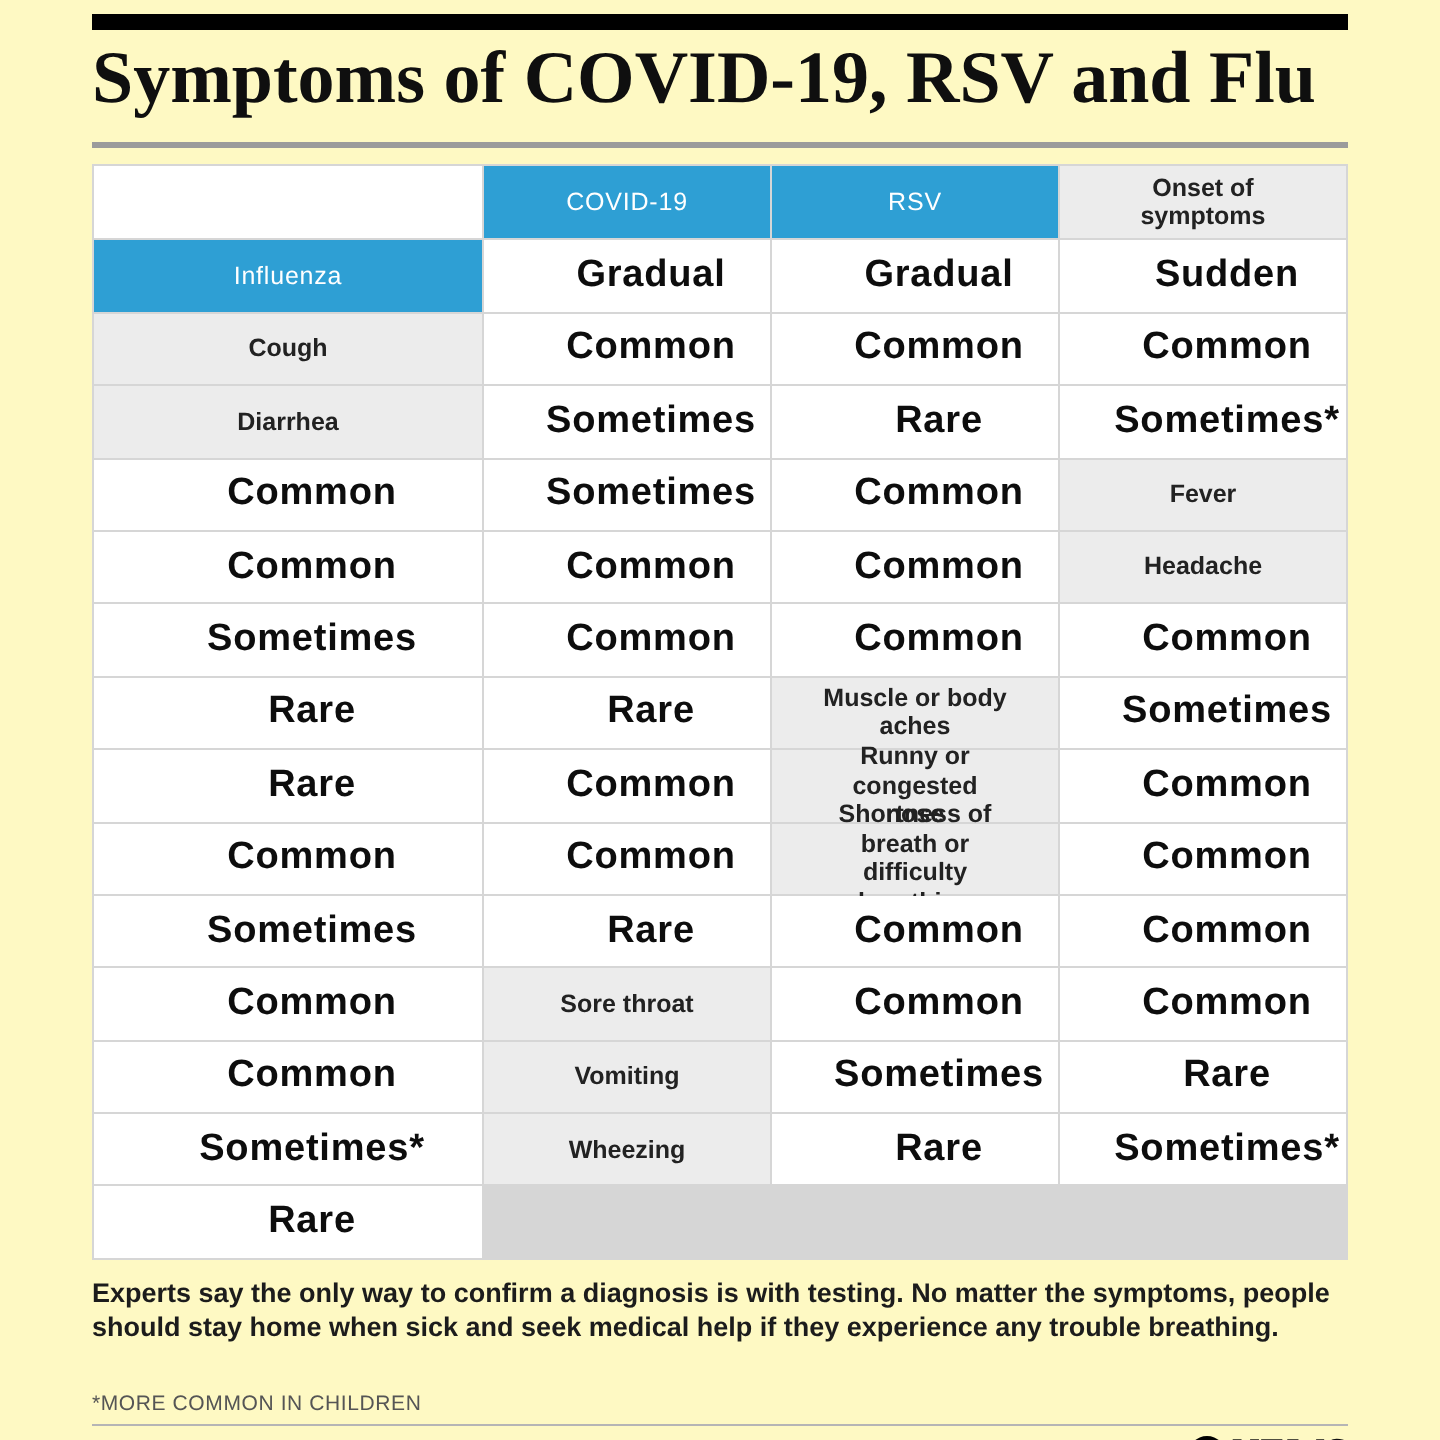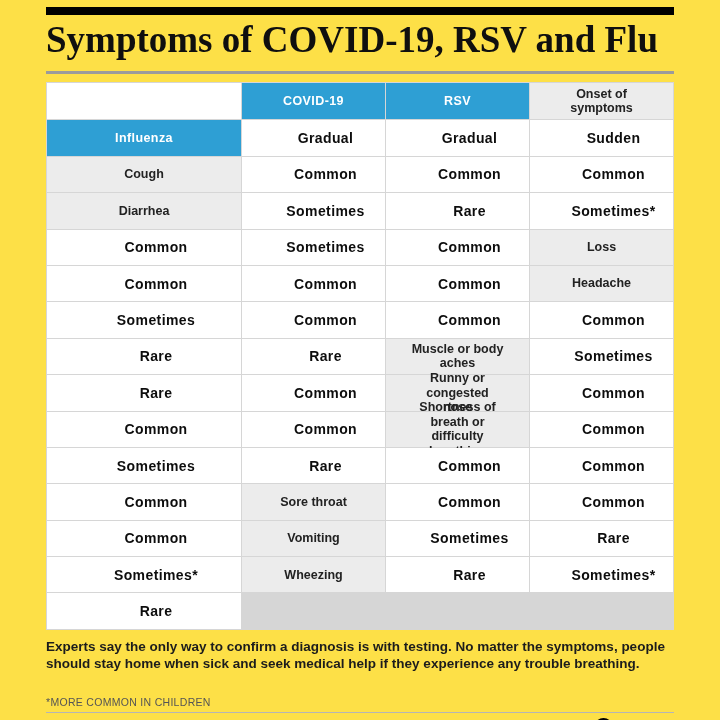--- a/index.html
+++ b/index.html
@@ -1,47 +1,47 @@
 <!DOCTYPE html>
 <html><head>
 <meta charset="utf-8">
 <style>
   html,body{margin:0;padding:0;background:#fff;}
   .page{
     width:720px;height:720px;box-sizing:border-box;
-    padding:7px 46px 0 46px;overflow:hidden;background:#fde047;
+    padding:7px 46px 0 46px;overflow:hidden;background:#fef9c3;
     font-family:"Liberation Sans",sans-serif;
   }
   .topbar{height:8px;background:#000;}
   .title{
     font-family:"Liberation Serif",serif;font-weight:700;
     font-size:37px;line-height:1.2;color:#0f0f0f;
     margin:3px 0 0 0;white-space:nowrap;
   }
   .title-rule{height:3px;background:#9b9b9b;margin-top:9px;}
   .sym-table{
     margin-top:8px;
     display:grid;
     grid-template-columns:194px 1fr 1fr 1fr;
     grid-template-rows:36px repeat(14,35.4px);
     gap:1px;background:#d6d6d6;border:1px solid #d6d6d6;
   }
   .cell{display:flex;align-items:center;justify-content:center;text-align:center;}
   .corner{background:#fff;}
   .th{
-    background:#2E9FD4;color:#fff;font-weight:700;
+    background:#2E9FD4;color:#fff;font-weight:400;
     font-size:12.5px;letter-spacing:.4px;
   }
   .label{
     background:#ECECEC;color:#222;font-weight:700;
     font-size:12.5px;line-height:1.15;padding:0 24px;
   }
   .val{
     background:#fff;color:#0d0d0d;font-weight:700;
-    font-size:14px;letter-spacing:.4px;padding-left:24px;
+    font-size:19px;letter-spacing:.4px;padding-left:24px;
   }
   .note{
     margin-top:8px;font-weight:700;
     font-size:13.5px;line-height:1.28;color:#1c1c1c;
   }
   .footnote{
     margin-top:24px;font-size:10.5px;color:#555;letter-spacing:.3px;
   }
   .src-rule{height:1px;background:#b5b5b5;margin-top:4px;}
   .source-row{
@@ -88,21 +88,21 @@
 
     <div class="cell label">Diarrhea</div>
     <div class="cell val">Sometimes</div>
     <div class="cell val">Rare</div>
     <div class="cell val">Sometimes*</div>
 
     <div class="cell val">Common</div>
     <div class="cell val">Sometimes</div>
     <div class="cell val">Common</div>
 
-    <div class="cell label">Loss</div>
+    <div class="cell label">Fever</div>
     <div class="cell val">Common</div>
     <div class="cell val">Common</div>
     <div class="cell val">Common</div>
 
     <div class="cell label">Headache</div>
     <div class="cell val">Sometimes</div>
     <div class="cell val">Common</div>
     <div class="cell val">Common</div>
 
     <div class="cell val">Common</div>

